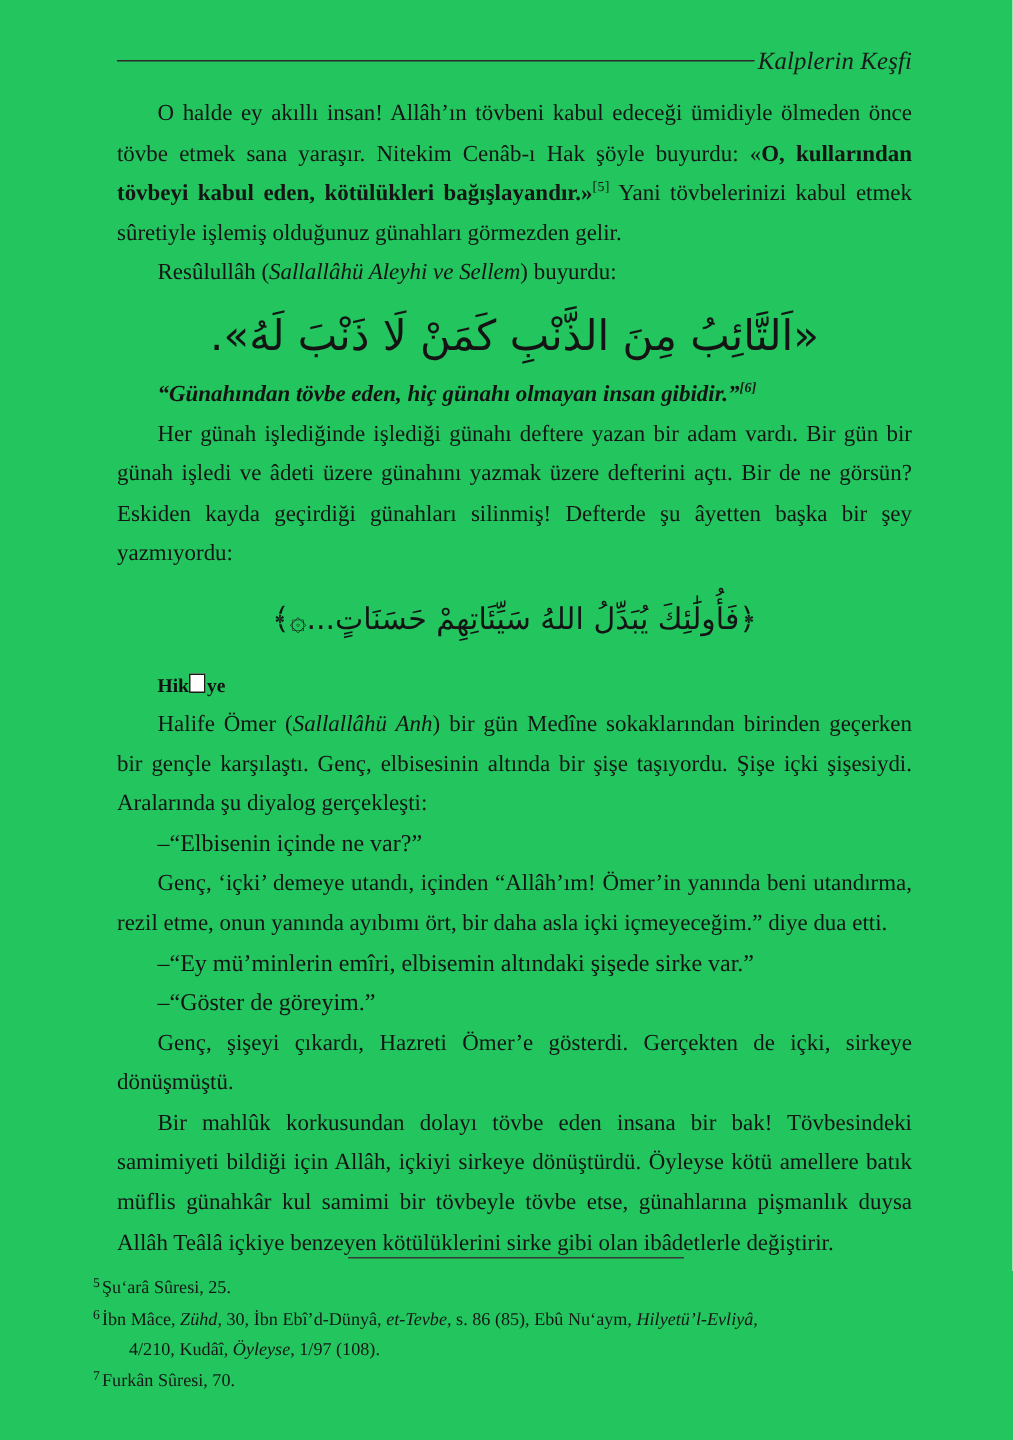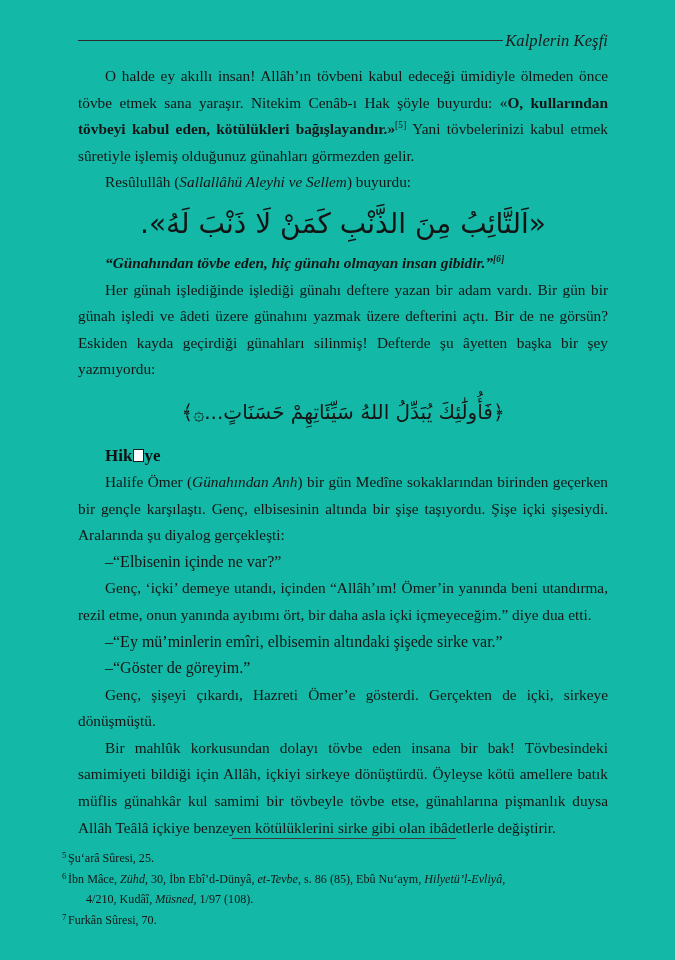--- a/index.html
+++ b/index.html
@@ -5,21 +5,21 @@
 <style>
   html, body {
     margin: 0;
     padding: 0;
     background: #ffffff;
   }
   .page {
     position: relative;
     width: 675px;
     height: 960px;
-    background: #14b8a6;
+    background: #22c55e;
     font-family: "Liberation Serif", "DejaVu Serif", serif;
     color: #141414;
     overflow: hidden;
     box-sizing: border-box;
   }
 
   
   .header {
     position: absolute;
     top: 28px;
@@ -115,21 +115,21 @@
     line-height: 26.6px;
     font-weight: 700;
     font-style: italic;
     text-indent: 27px;
     color: #141414;
   }
 
   
   .sec-head {
     margin: 0;
-    font-size: 17px;
+    font-size: 13px;
     line-height: 27px;
     font-weight: 700;
     text-indent: 27px;
     color: #111111;
     padding-top: 2px;
   }
   
   .tofu {
     display: inline-block;
     width: 9px;
@@ -196,21 +196,21 @@
 
     <p class="quote-line"><span>“Günahından tövbe eden, hiç günahı olmayan insan gibidir.”</span><sup class="fn">[6]</sup></p>
 
     <p class="para">Her günah işlediğinde işlediği günahı deftere yazan bir adam vardı. Bir gün bir günah işledi ve âdeti üzere günahını yazmak üzere defterini açtı. Bir de ne görsün? Eskiden kayda geçirdiği günahları silinmiş! Defterde şu âyetten başka bir şey yazmıyordu:</p>
 
     <p class="arabic arabic-ayah"><span>﴿</span><span>فَأُولَٰئِكَ يُبَدِّلُ اللهُ سَيِّئَاتِهِمْ حَسَنَاتٍ...</span><span class="ayah-end">۞</span><span>﴾</span></p>
 
 
     <p class="sec-head"><span>Hik</span><span class="tofu"></span><span>ye</span></p>
 
-    <p class="para"><span>Halife Ömer (</span><i>Günahından Anh</i><span>) bir gün Medîne sokaklarından birinden geçerken bir gençle karşılaştı. Genç, elbisesinin altında bir şişe taşıyordu. Şişe içki şişesiydi. Aralarında şu diyalog gerçekleşti:</span></p>
+    <p class="para"><span>Halife Ömer (</span><i>Sallallâhü Anh</i><span>) bir gün Medîne sokaklarından birinden geçerken bir gençle karşılaştı. Genç, elbisesinin altında bir şişe taşıyordu. Şişe içki şişesiydi. Aralarında şu diyalog gerçekleşti:</span></p>
 
     <p class="dialog">–“Elbisenin içinde ne var?”</p>
 
     <p class="para">Genç, ‘içki’ demeye utandı, içinden “Allâh’ım! Ömer’in yanında beni utandırma, rezil etme, onun yanında ayıbımı ört, bir daha asla içki içmeyeceğim.” diye dua etti.</p>
 
     <p class="dialog">–“Ey mü’minlerin emîri, elbisemin altındaki şişede sirke var.”</p>
 
     <p class="dialog">–“Göster de göreyim.”</p>
 
     <p class="para">Genç, şişeyi çıkardı, Hazreti Ömer’e gösterdi. Gerçekten de içki, sirkeye dönüşmüştü.</p>
@@ -218,19 +218,19 @@
     <p class="para">Bir mahlûk korkusundan dolayı tövbe eden insana bir bak! Tövbesindeki samimiyeti bildiği için Allâh, içkiyi sirkeye dönüştürdü. Öyleyse kötü amellere batık müflis günahkâr kul samimi bir tövbeyle tövbe etse, günahlarına pişmanlık duysa Allâh Teâlâ içkiye benzeyen kötülüklerini sirke gibi olan ibâdetlerle değiştirir.</p>
 
   </div>
 
   <div class="fn-rule"></div>
 
   <div class="footnotes">
 
     <p class="fn-item"><span class="fn-num">5</span><span>Şu‘arâ Sûresi, 25.</span></p>
 
-    <p class="fn-item"><span class="fn-num">6</span><span>İbn Mâce, </span><i>Zühd</i><span>, 30, İbn Ebî’d-Dünyâ, </span><i>et-Tevbe</i><span>, s. 86 (85), Ebû Nu‘aym, </span><i>Hilyetü’l-Evliyâ</i><span>,</span><span class="fn-cont"><span>4/210, Kudâî, </span><i>Müsned</i><span>, 1/97 (108).</span></span></p>
+    <p class="fn-item"><span class="fn-num">6</span><span>İbn Mâce, </span><i>Zühd</i><span>, 30, İbn Ebî’d-Dünyâ, </span><i>et-Tevbe</i><span>, s. 86 (85), Ebû Nu‘aym, </span><i>Hilyetü’l-Evliyâ</i><span>,</span><span class="fn-cont"><span>4/210, Kudâî, </span><i>Öyleyse</i><span>, 1/97 (108).</span></span></p>
 
     <p class="fn-item"><span class="fn-num">7</span><span>Furkân Sûresi, 70.</span></p>
 
   </div>
 
 </div>
 
 </body></html>

